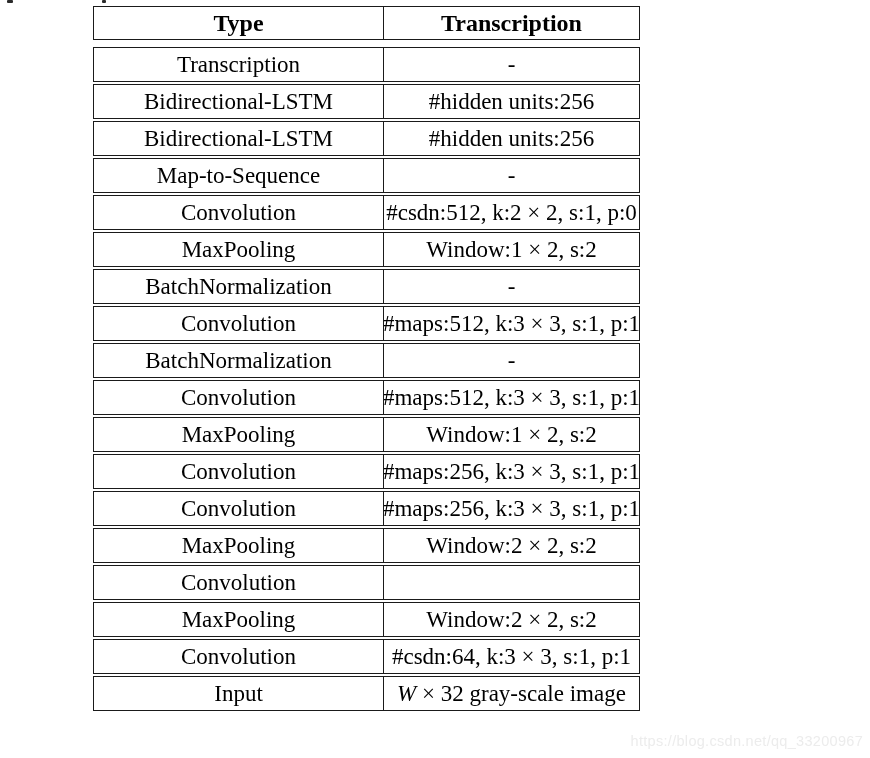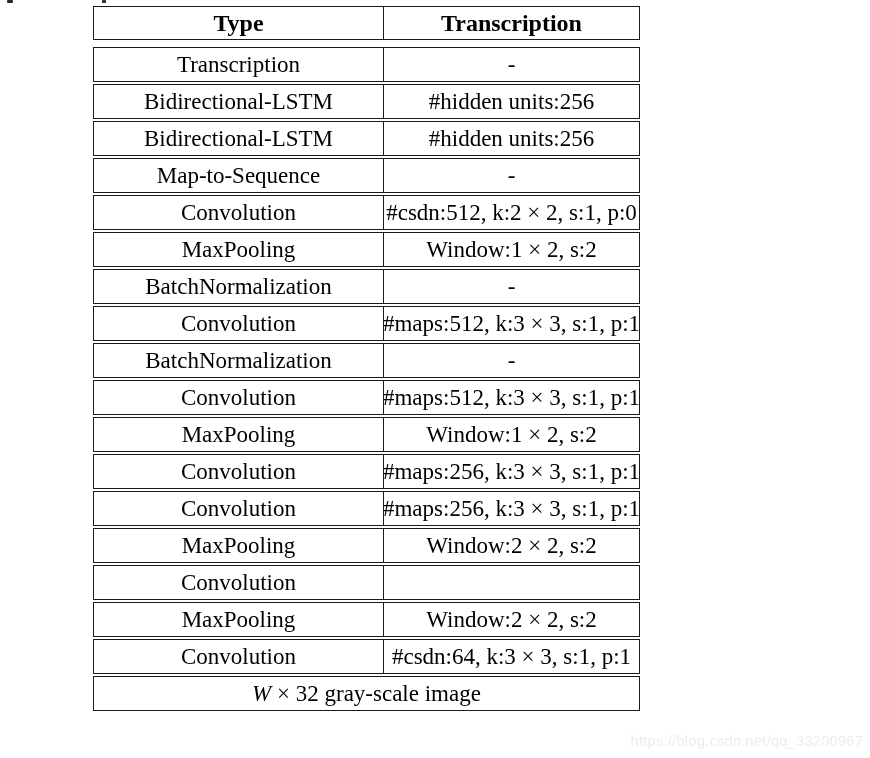--- a/index.html
+++ b/index.html
@@ -160,18 +160,19 @@
   </div>
   <div class="t-row">
     <div class="cell cell-type">MaxPooling</div>
     <div class="cell cell-config">Window:2 × 2, s:2</div>
   </div>
   <div class="t-row">
     <div class="cell cell-type">Convolution</div>
     <div class="cell cell-config">#csdn:64, k:3 × 3, s:1, p:1</div>
   </div>
   <div class="t-row">
+    <div class="cell cell-type">Input</div>
     <div class="cell cell-config"><span class="w-italic">W</span><span> × 32 gray-scale image</span></div>
   </div>
 
 </div>
 
 <div class="watermark">https://blog.csdn.net/qq_33200967</div>
 
 </body></html>

